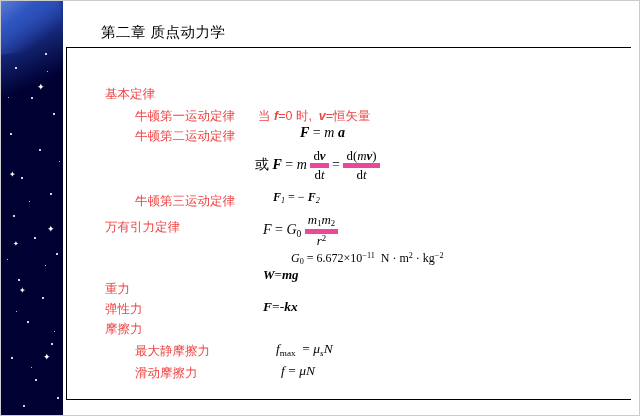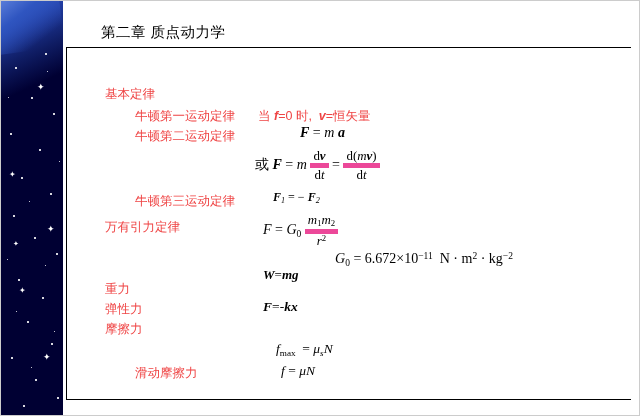--- a/index.html
+++ b/index.html
@@ -221,31 +221,32 @@
 
     <div class="body-cn" style="left:72px; top:192px;">牛顿第三运动定律</div>
     <div class="math" style="left:210px; top:189px; font-size:12px;"><span class="bi">F</span><sub class="it">1</sub> = − <span class="bi">F</span><sub class="it">2</sub></div>
 
     <div class="body-cn" style="left:42px; top:218px;">万有引力定律</div>
     <div class="math" style="left:200px; top:212px; font-size:14px;">
       <span class="it">F</span> = <span class="it">G</span><sub>0</sub>
       <span class="frac"><span class="num"><span class="it">m</span><sub>1</sub><span class="it">m</span><sub>2</sub></span><span class="den"><span class="it">r</span><sup>2</sup></span></span>
     </div>
 
-    <div class="math" style="left:228px; top:250px; font-size:14px;margin-left:44px;">
+    <div class="math" style="left:228px; top:250px; font-size:12px;">
       <span class="it">G</span><sub>0</sub> = 6.672×10<sup>−11</sup>&nbsp; N · m<sup>2</sup> · kg<sup>−2</sup>
     </div>
 
     <div class="body-cn" style="left:42px; top:280px;">重力</div>
     <div class="math" style="left:200px; top:266px; font-size:13px;"><span class="bi">W</span>=<span class="bi">mg</span></div>
 
     <div class="body-cn" style="left:42px; top:300px;">弹性力</div>
     <div class="math" style="left:200px; top:298px; font-size:13.5px;"><span class="bi">F</span>=-<span class="bi">kx</span></div>
 
     <div class="body-cn" style="left:42px; top:320px;">摩擦力</div>
 
+    <div class="body-cn" style="left:72px; top:342px;">最大静摩擦力</div>
     <div class="math" style="left:213px; top:340px; font-size:13.5px;"><span class="it">f</span><sub>max</sub>&nbsp; = <span class="it">μ</span><sub class="it">s</sub><span class="it">N</span></div>
 
     <div class="body-cn" style="left:72px; top:364px;">滑动摩擦力</div>
     <div class="math" style="left:218px; top:362px; font-size:13.5px;"><span class="it">f</span> = <span class="it">μN</span></div>
 
   </div>
 </div>
 
 </body></html>

